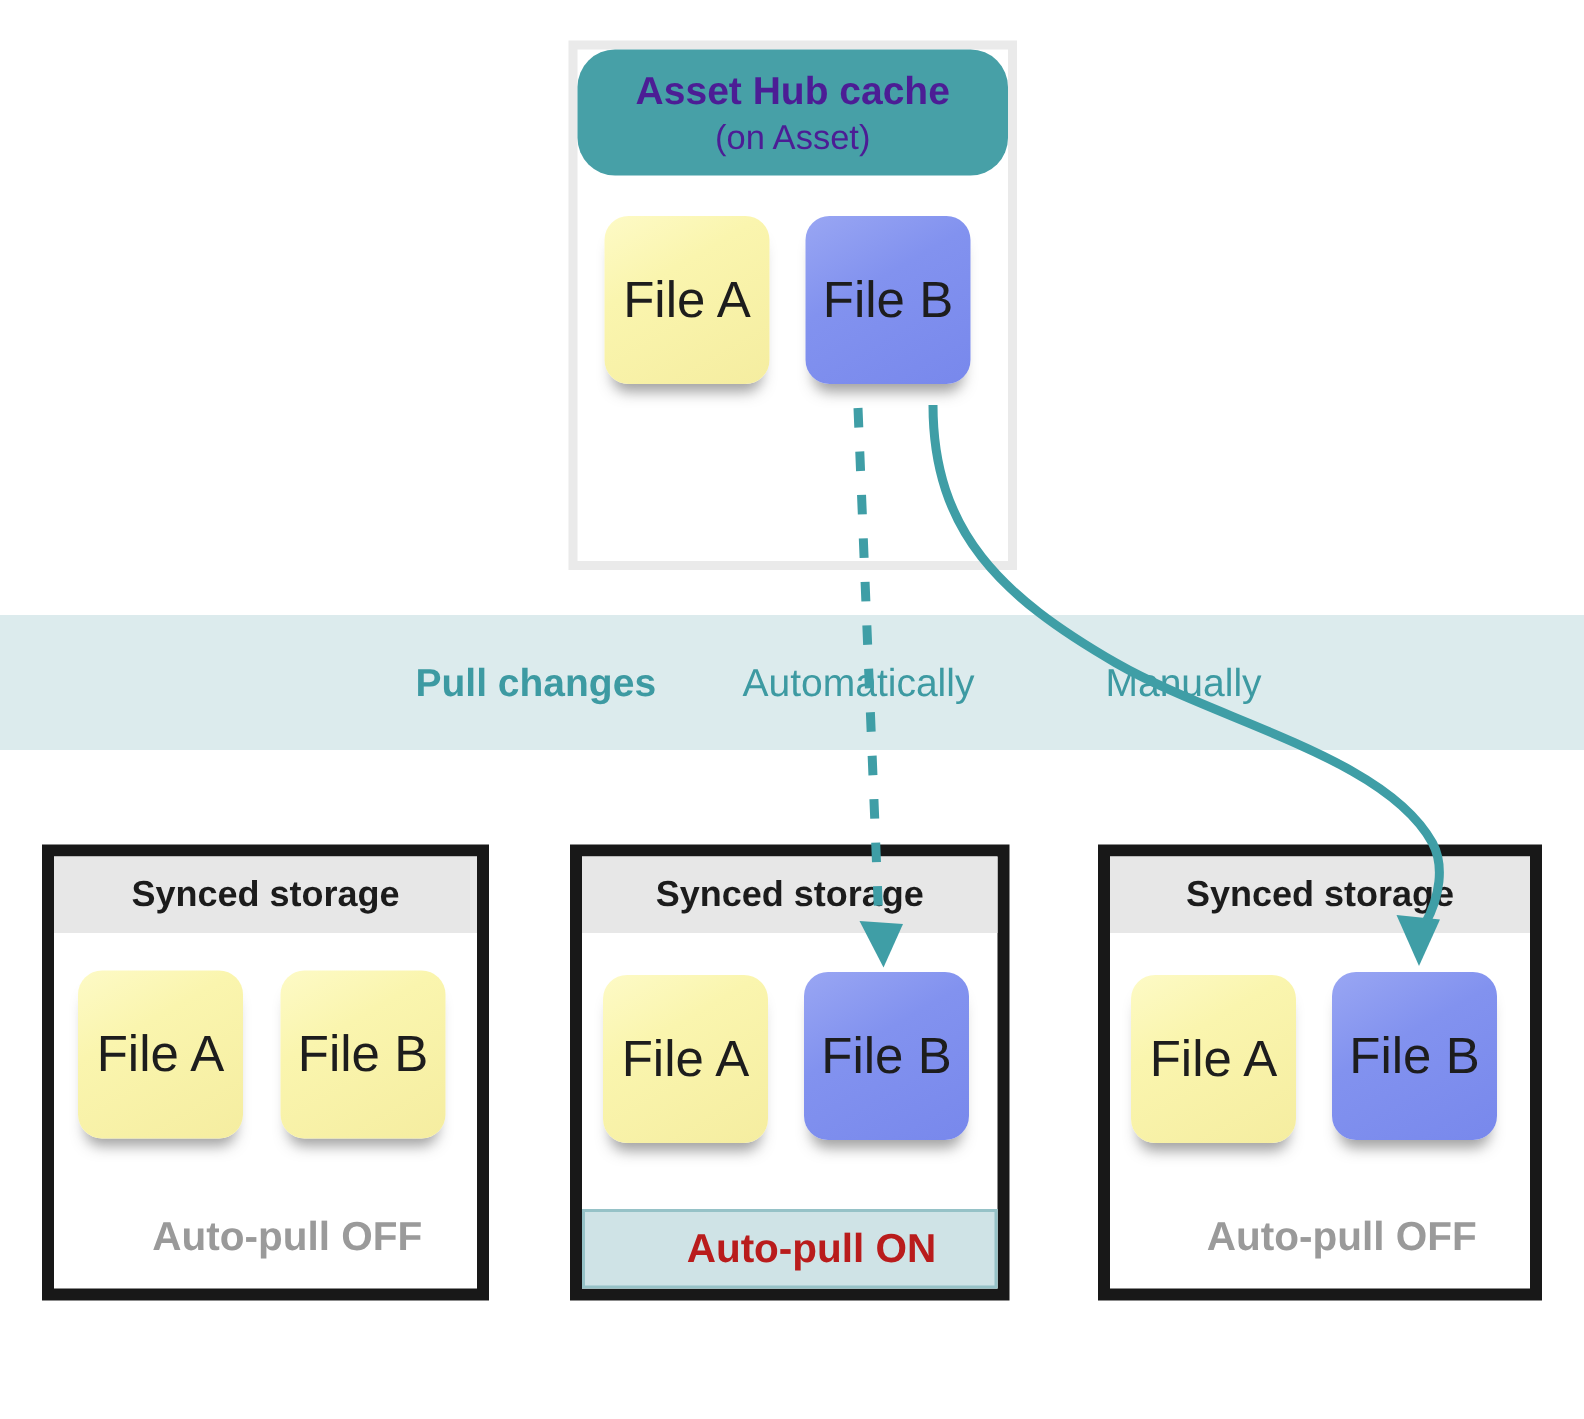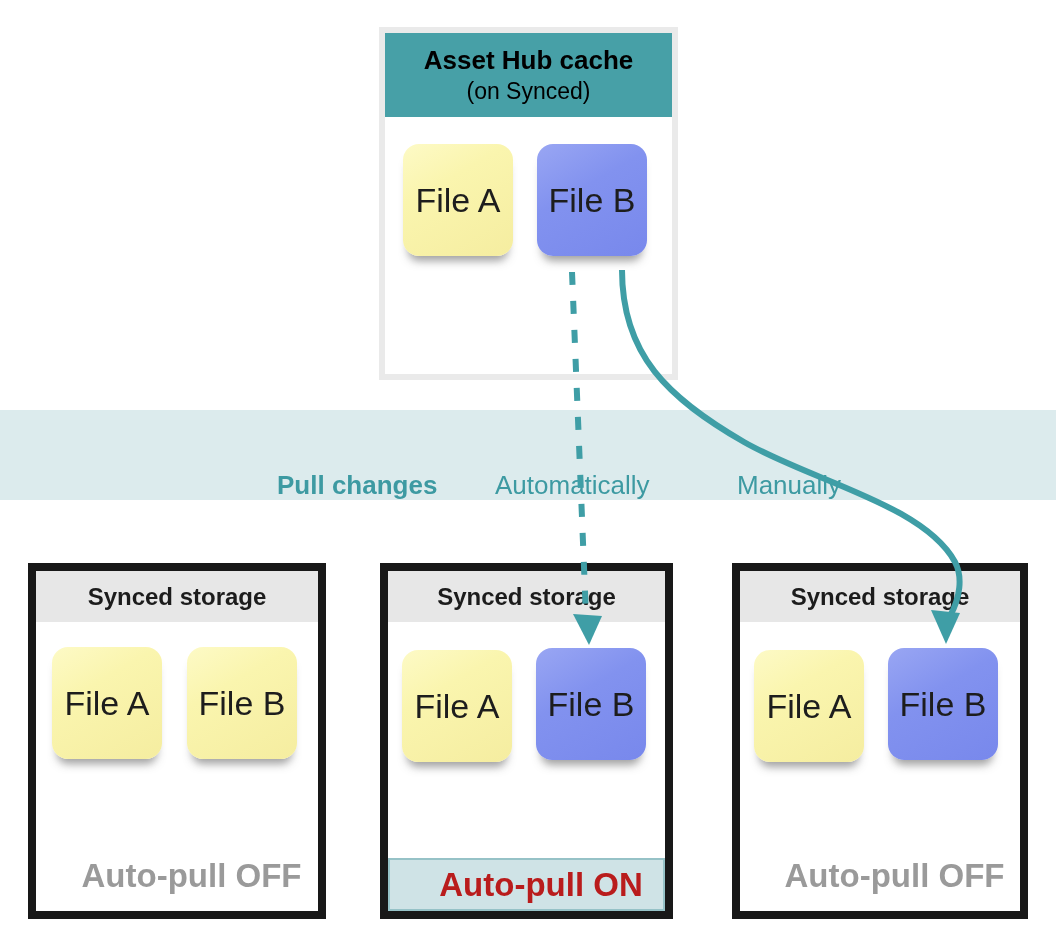--- a/index.html
+++ b/index.html
@@ -11,52 +11,52 @@
   html,body{margin:0;padding:0;background:#fff;}
   .canvas{
     position:relative;width:1056px;height:946px;background:#fff;overflow:hidden;
     font-family:"Liberation Sans","DejaVu Sans",sans-serif;color:var(--ink);
   }
   
   .band{
     position:absolute;left:0;top:410px;width:1056px;height:90px;
     background:var(--band_bg);z-index:0;
   }
-  .band span{position:absolute;top:0;height:90px;display:flex;align-items:center;margin-top:30px;}
+  .band span{position:absolute;top:0;height:90px;display:flex;align-items:center;}
   .band-title{left:277px;font-size:26px;font-weight:bold;color:var(--teal_text);}
   .opt-auto{left:495px;font-size:26px;color:var(--teal_text);}
   .opt-manual{left:737px;font-size:26px;color:var(--teal_text);}
 
   
   .server-box{
     position:absolute;left:379px;top:27px;width:299px;height:353px;
     box-sizing:border-box;border:6px solid var(--server_border);background:#fff;z-index:1;
   }
   .server-header{
-    height:84px;background:var(--teal);color:#000000;display:flex;flex-direction:column;
-    align-items:center;justify-content:center;gap:2px;
+    height:84px;background:var(--teal);color:#4c1d95;display:flex;flex-direction:column;
+    align-items:center;justify-content:center;gap:2px;border-radius:25px;
   }
   .server-title{font-size:26px;font-weight:bold;}
   .server-subtitle{font-size:23px;}
 
   
   .storage{
-    position:absolute;top:563px;height:356px;box-sizing:border-box;
+    position:absolute;top:563px;height:304px;box-sizing:border-box;
     border:8px solid var(--storage_border);background:#fff;z-index:1;
   }
   .s0{left:28px;width:298px;}
   .s1{left:380px;width:293px;}
   .s2{left:732px;width:296px;}
   .storage-header{
     height:51px;background:var(--storage_header_bg);display:flex;align-items:center;
     justify-content:center;font-size:24px;font-weight:bold;color:#1c1c1c;
   }
   .storage-footer{
     position:absolute;left:0;right:0;bottom:0;display:flex;align-items:center;
-    justify-content:center;font-weight:bold;font-size:33px;padding-left:29px;
+    justify-content:center;font-weight:bold;font-size:27px;padding-left:29px;
   }
   .storage-footer.off{height:70px;color:var(--off_text);background:transparent;}
   .storage-footer.on{
     height:53px;color:#b91c1c;background:var(--on_band_bg);
     box-shadow:inset 0 0 0 2px #96c2c7;
   }
 
   
   .note{
     position:absolute;width:110px;height:112px;z-index:2;
@@ -81,21 +81,21 @@
 
   <div class="band">
     <span class="band-title">Pull changes</span>
     <span class="opt-auto">Automatically</span>
     <span class="opt-manual">Manually</span>
   </div>
 
   <div class="server-box">
     <div class="server-header">
       <div class="server-title">Asset Hub cache</div>
-      <div class="server-subtitle">(on Synced)</div>
+      <div class="server-subtitle">(on Asset)</div>
     </div>
   </div>
 
   <div class="note yellow" style="left:403px;top:144px;">File A</div>
   <div class="note blue" style="left:537px;top:144px;">File B</div>
 
   <div class="storage s0">
     <div class="storage-header">Synced storage</div>
     <div class="storage-footer off">Auto-pull OFF</div>
   </div>

